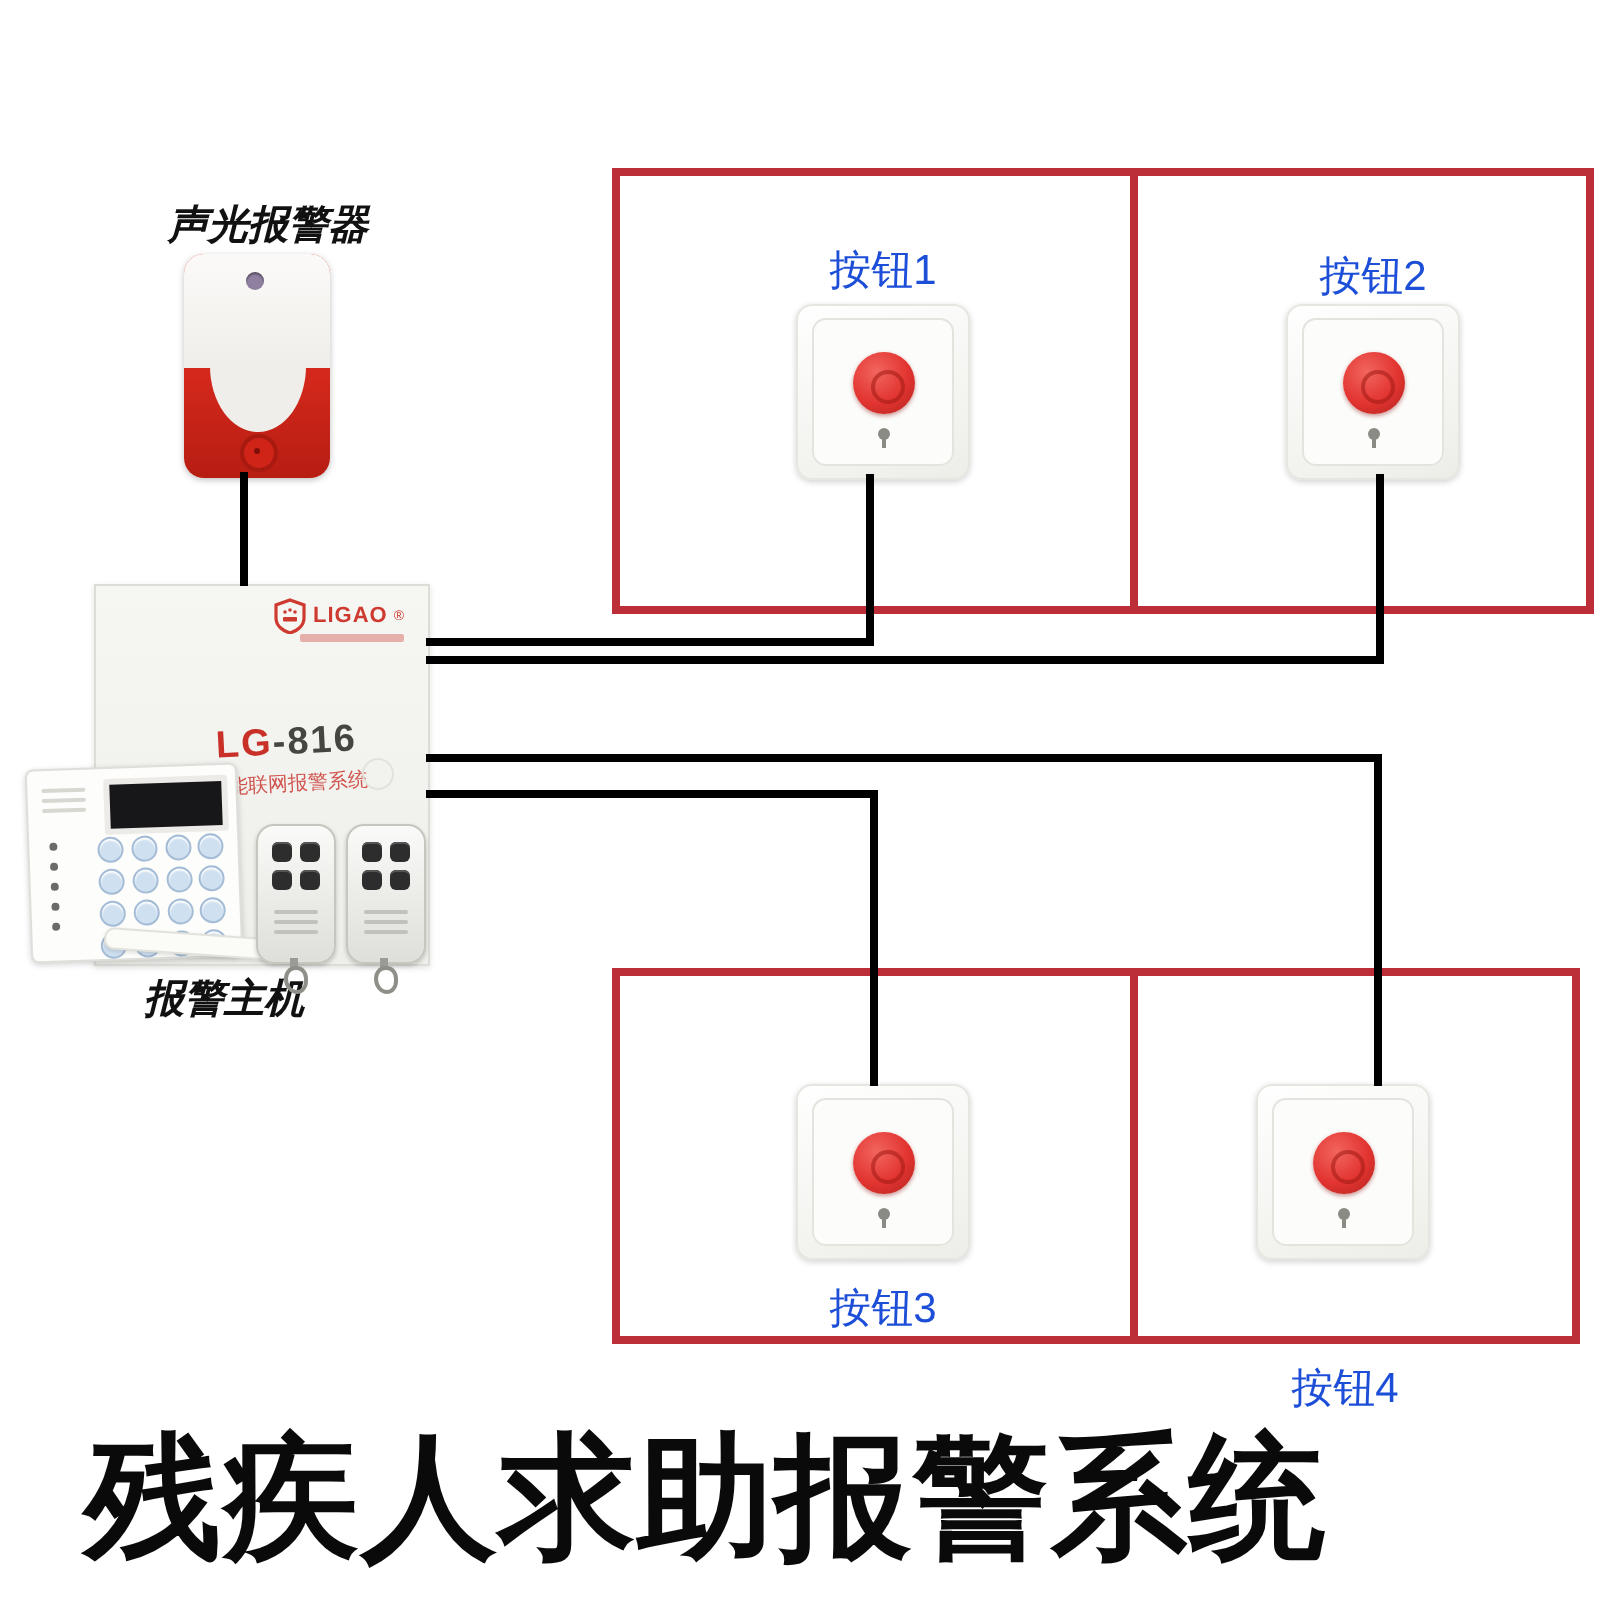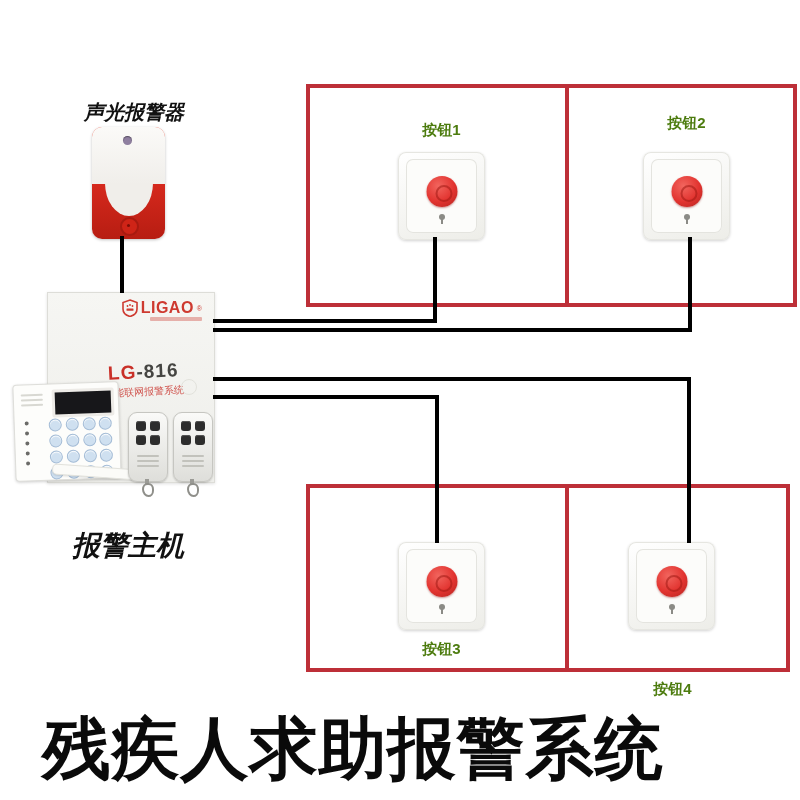--- a/index.html
+++ b/index.html
@@ -9,22 +9,22 @@
     --siren-red:#d92a1e;
   }
   html,body{margin:0;padding:0;background:#ffffff;}
   body{font-family:"Liberation Sans","DejaVu Sans",sans-serif;}
   .canvas{position:relative;width:800px;height:800px;background:#ffffff;overflow:hidden;}
   .abs{position:absolute;}
 
   
   .dev-label{color:#111;font-weight:700;font-style:italic;}
   .siren-label{left:84px;top:99px;font-size:20px;}
-  .host-label{left:72px;top:486px;font-size:28px;margin-top:41px;}
-  .btn-label{width:87px;text-align:center;font-size:15px;font-weight:700;color:#4d7c0f;}
+  .host-label{left:72px;top:486px;font-size:20px;}
+  .btn-label{width:87px;text-align:center;font-size:21px;font-weight:400;color:#1d4ed8;}
   .main-title{left:0;top:704px;width:706px;text-align:center;font-size:68px;font-weight:900;color:#0a0a0a;letter-spacing:1px;white-space:nowrap;}
 
   
   .zone{border:4px solid var(--zone);}
   .zone-top{left:306px;top:84px;width:483px;height:215px;}
   .zone-bottom{left:306px;top:484px;width:476px;height:180px;}
   .zone-divider{width:4px;background:var(--zone);}
   .zd-top{left:565px;top:84px;height:223px;}
   .zd-bottom{left:565px;top:484px;height:188px;}
 
@@ -36,21 +36,21 @@
   .siren-top{position:absolute;left:0;top:0;width:73px;height:57px;background:linear-gradient(180deg,#fbfaf8,#f0eeea);}
   .siren-tongue{position:absolute;left:50%;top:56px;transform:translateX(-50%);width:48px;height:33px;background:#f0eeea;border-bottom-left-radius:50% 100%;border-bottom-right-radius:50% 100%;}
   .siren-led{position:absolute;left:31px;top:9px;width:9px;height:9px;border-radius:50%;background:#8f7fa0;box-shadow:inset 0 1px 1px rgba(0,0,0,.4);}
   .siren-knob{position:absolute;left:28px;top:90px;width:15px;height:15px;border-radius:50%;border:2px solid #a81a10;background:#cf2417;}
   .siren-knob::after{content:"";position:absolute;left:5px;top:5px;width:3px;height:3px;border-radius:50%;background:#7e0e07;}
 
   
   .panel{left:47px;top:292px;width:166px;height:189px;background:linear-gradient(180deg,#f6f6f3,#eeeeea);border:1px solid #ddddd8;box-shadow:0 1px 3px rgba(0,0,0,.12);z-index:2;}
   .brand-row{position:absolute;right:12px;top:6px;display:flex;align-items:center;gap:3px;}
   .brand-shield{width:16px;height:18px;}
-  .brand-name{color:#ce3a30;font-weight:700;font-size:16px;letter-spacing:.5px;}
+  .brand-name{color:#ce3a30;font-weight:700;font-size:11px;letter-spacing:.5px;}
   .brand-reg{color:#ce3a30;font-size:7px;vertical-align:super;}
   .brand-slogan{position:absolute;right:12px;top:24px;width:52px;height:4px;background:#d9766f;opacity:.55;border-radius:1px;}
   .model-line{position:absolute;left:60px;top:68px;font-size:19px;font-weight:700;letter-spacing:1px;transform:rotate(-3deg);white-space:nowrap;}
   .model-lg{color:#c93028;}
   .model-num{color:#454542;}
   .model-sub{position:absolute;left:56px;top:92px;font-size:10px;color:#d0544e;transform:rotate(-3deg);white-space:nowrap;}
   .panel-dimple{position:absolute;left:133px;top:86px;width:14px;height:14px;border-radius:50%;border:1px solid #e2e2dc;}
 
   
   .keypad{left:14px;top:383px;width:104px;height:95px;background:#fdfdfb;border:1px solid #dededa;border-radius:4px;box-shadow:0 1px 3px rgba(0,0,0,.18);transform:rotate(-2deg);z-index:4;}
@@ -197,21 +197,21 @@
 
   <div class="abs dev-label host-label">报警主机</div>
 
   <div class="abs btn-label" style="left:398px;top:121px;">按钮1</div>
   <div class="abs plate" style="left:398px;top:152px;">
     <div class="plate-inner"></div>
     <div class="p-btn"></div>
     <div class="p-keyhole"></div>
   </div>
 
-  <div class="abs btn-label" style="left:643px;top:114px;text-align:center;">按钮2</div>
+  <div class="abs btn-label" style="left:643px;top:124px;text-align:center;">按钮2</div>
   <div class="abs plate" style="left:643px;top:152px;">
     <div class="plate-inner"></div>
     <div class="p-btn"></div>
     <div class="p-keyhole"></div>
   </div>
 
   <div class="abs plate" style="left:398px;top:542px;">
     <div class="plate-inner"></div>
     <div class="p-btn"></div>
     <div class="p-keyhole"></div>

